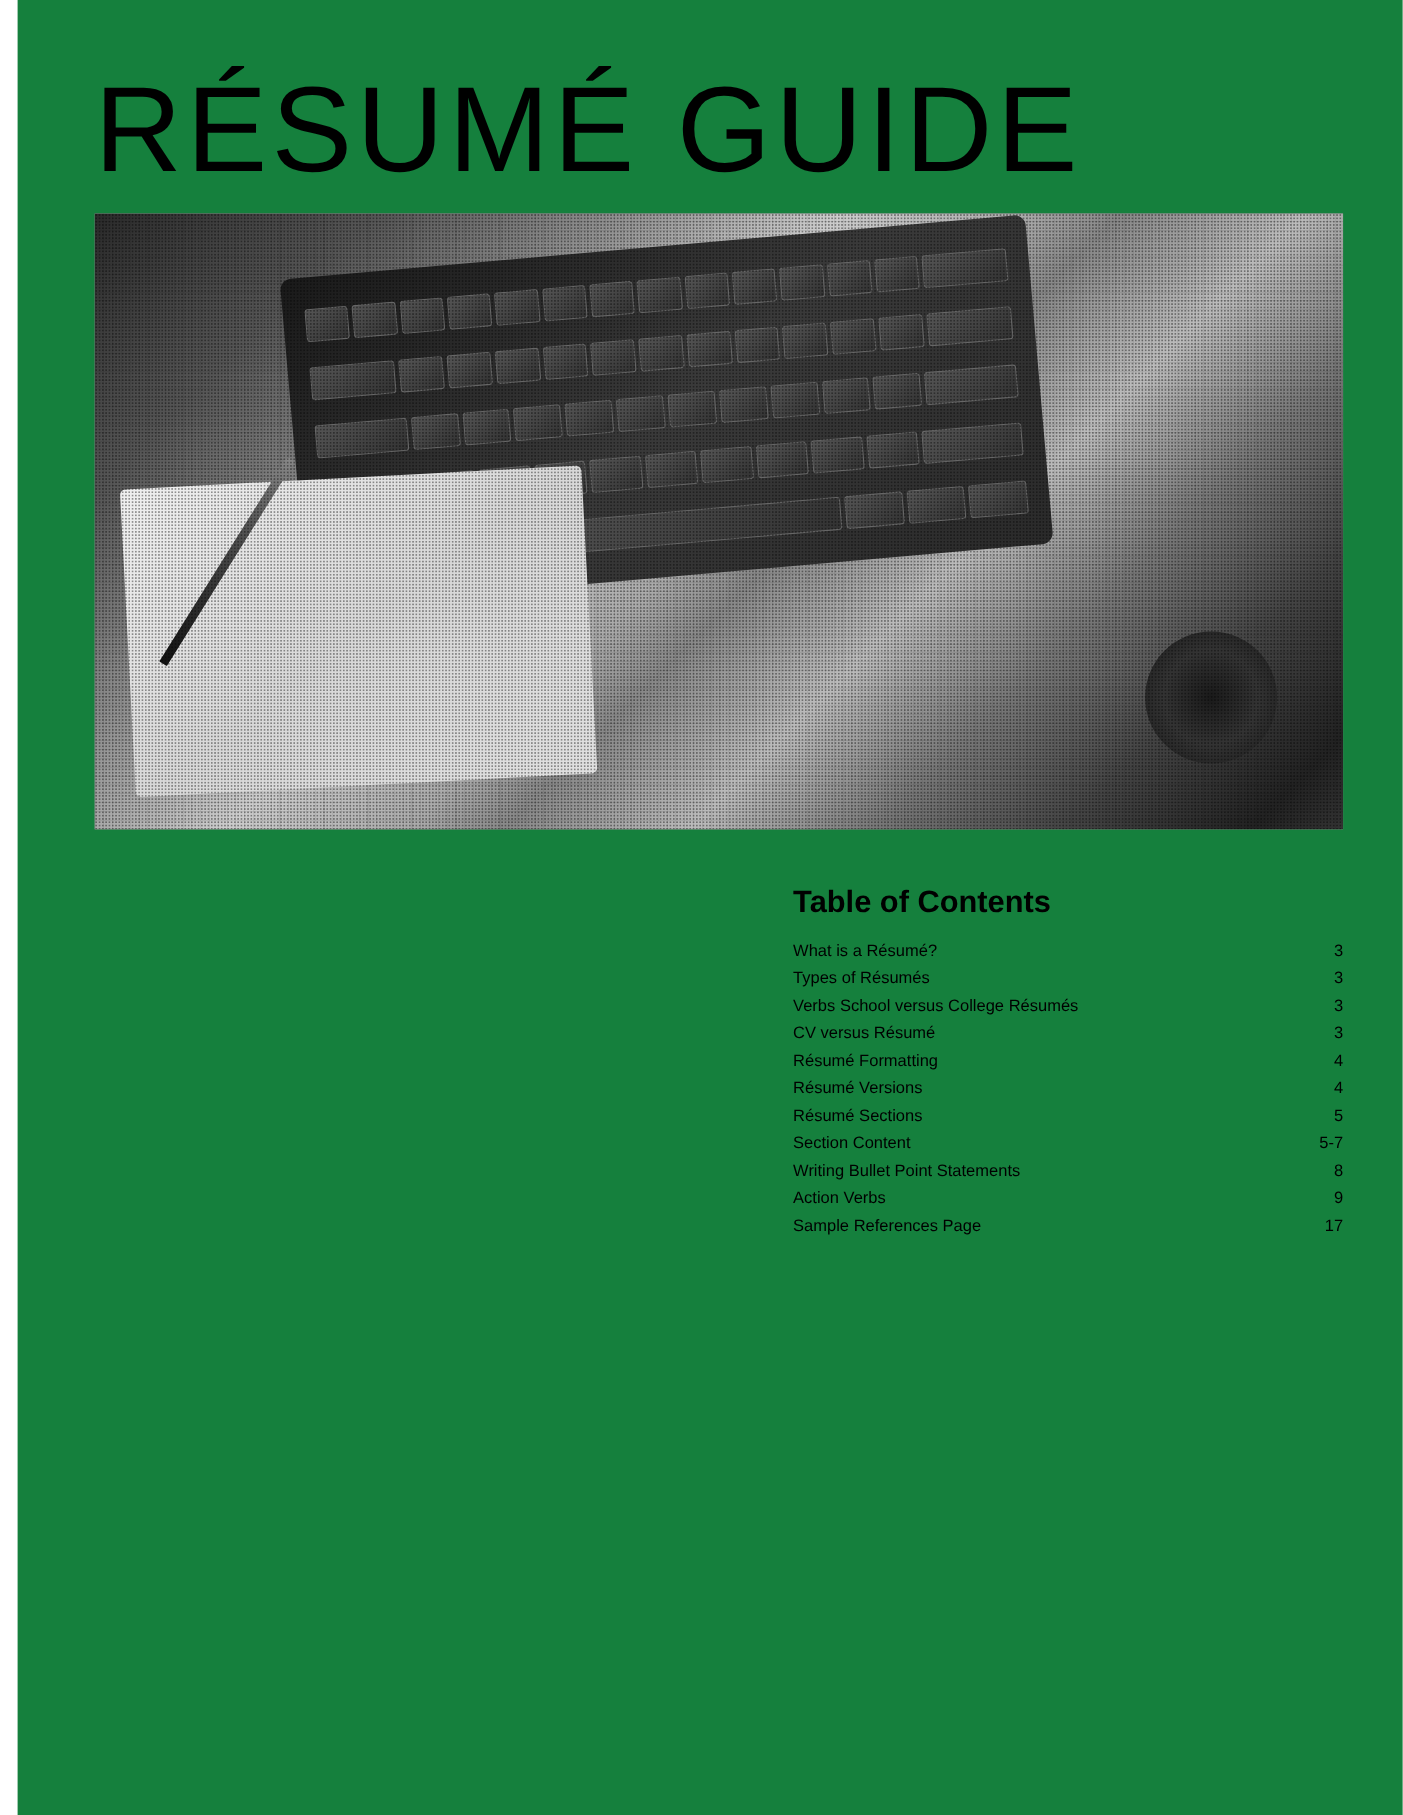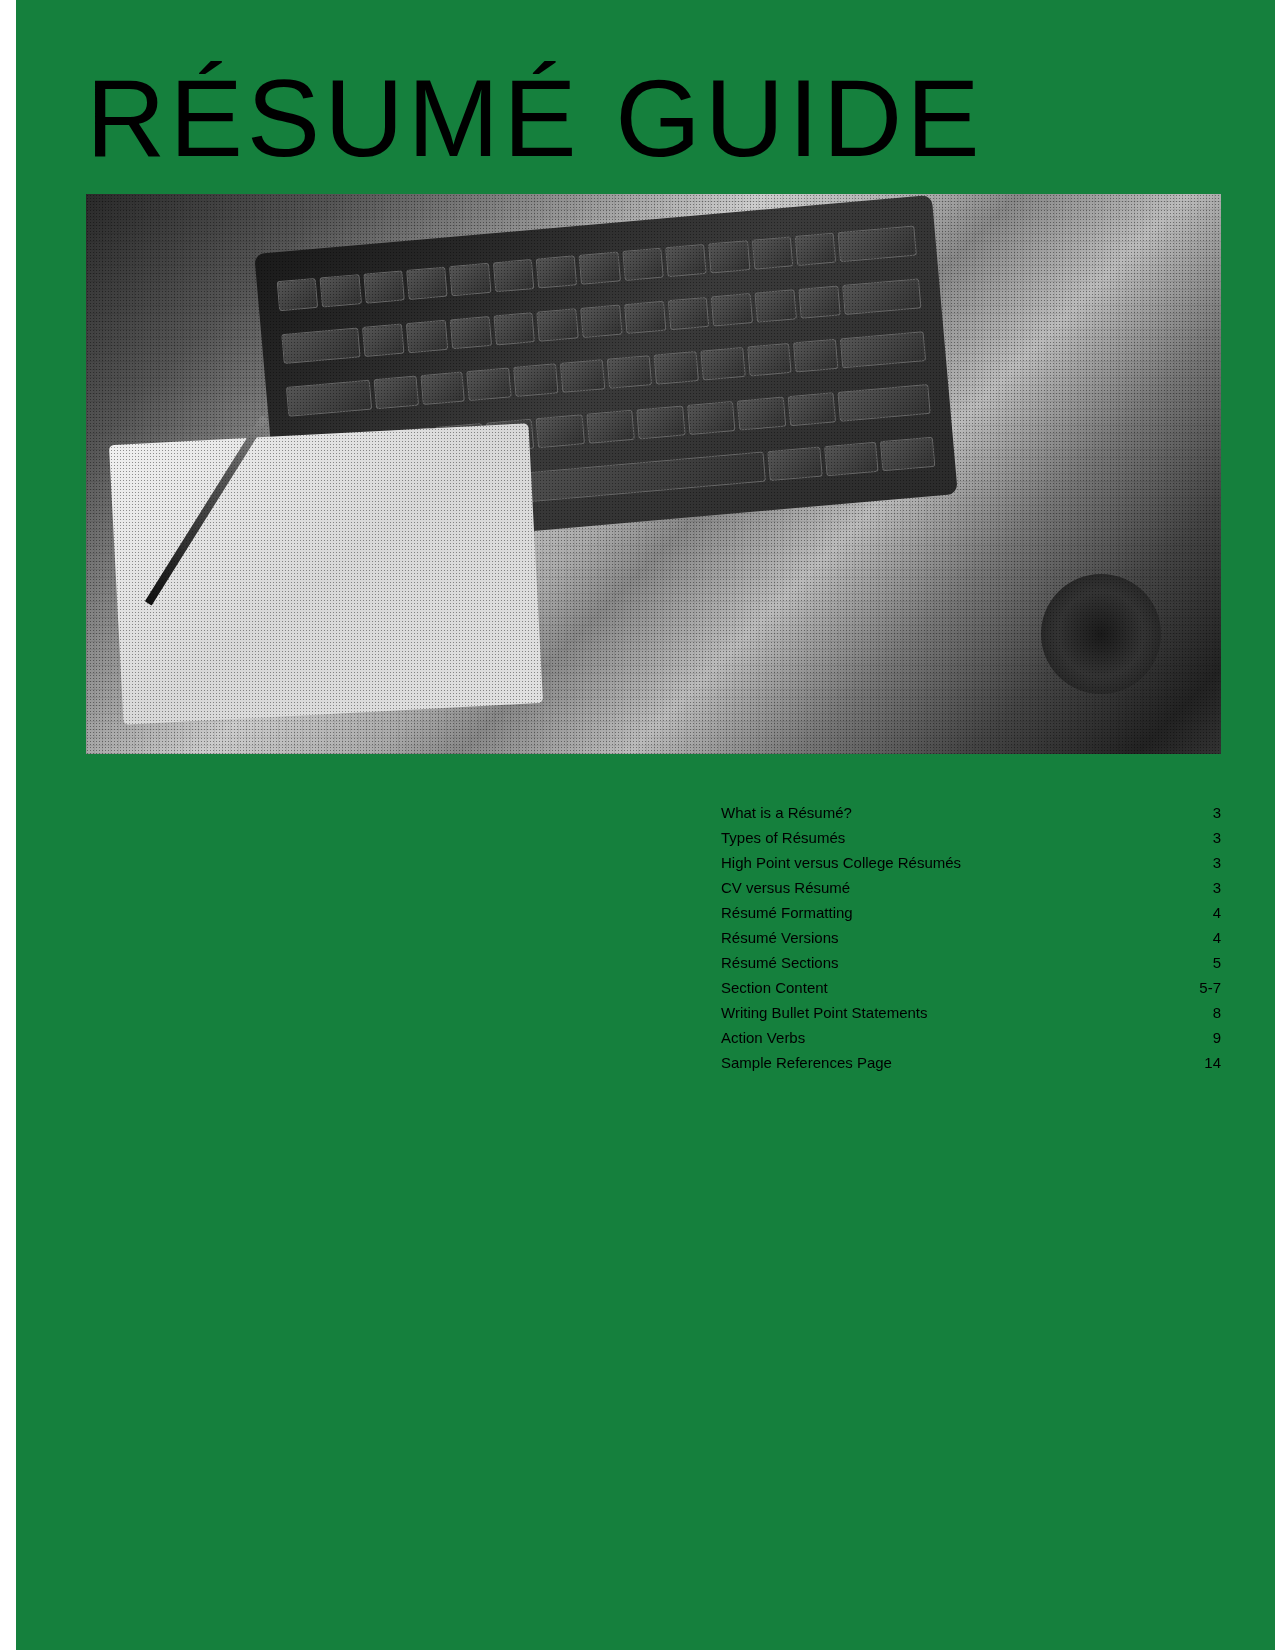--- a/index.html
+++ b/index.html
@@ -304,32 +304,33 @@
       </div>
 
       <div class="coffee-area"></div>
 
       <div class="hero-overlay"></div>
     </div>
   </div>
 
   <div class="content-area">
     <div class="toc-container">
+      <h2 class="toc-title">Table of Contents</h2>
 
       <div id="toc-list">
       <div class="toc-row">
             <span class="toc-link">What is a Résumé?</span>
             <span class="toc-page">3</span>
           </div>
           <div class="toc-row">
             <span class="toc-link">Types of Résumés</span>
             <span class="toc-page">3</span>
           </div>
           <div class="toc-row">
-            <span class="toc-link">High Point versus College Résumés</span>
+            <span class="toc-link">Verbs School versus College Résumés</span>
             <span class="toc-page">3</span>
           </div>
           <div class="toc-row">
             <span class="toc-link">CV versus Résumé</span>
             <span class="toc-page">3</span>
           </div>
           <div class="toc-row">
             <span class="toc-link">Résumé Formatting</span>
             <span class="toc-page">4</span>
           </div>
@@ -348,19 +349,19 @@
           <div class="toc-row">
             <span class="toc-link">Writing Bullet Point Statements</span>
             <span class="toc-page">8</span>
           </div>
           <div class="toc-row">
             <span class="toc-link">Action Verbs</span>
             <span class="toc-page">9</span>
           </div>
           <div class="toc-row">
             <span class="toc-link">Sample References Page</span>
-            <span class="toc-page">14</span>
+            <span class="toc-page">17</span>
           </div>
         </div>
     </div>
   </div>
 
 </div>
 
 </body></html>

